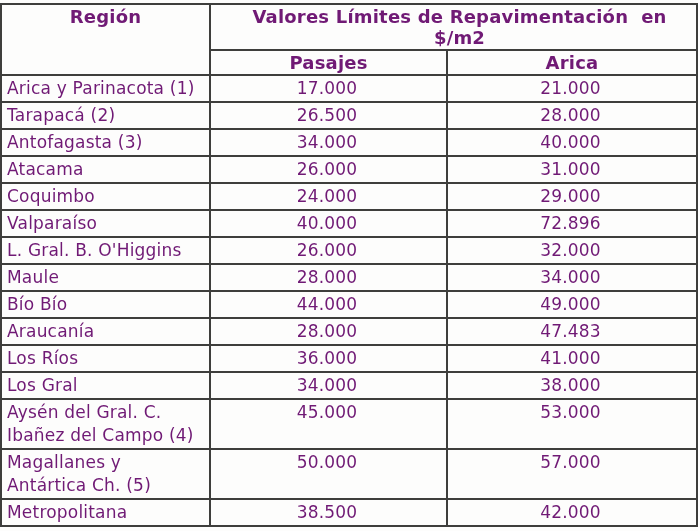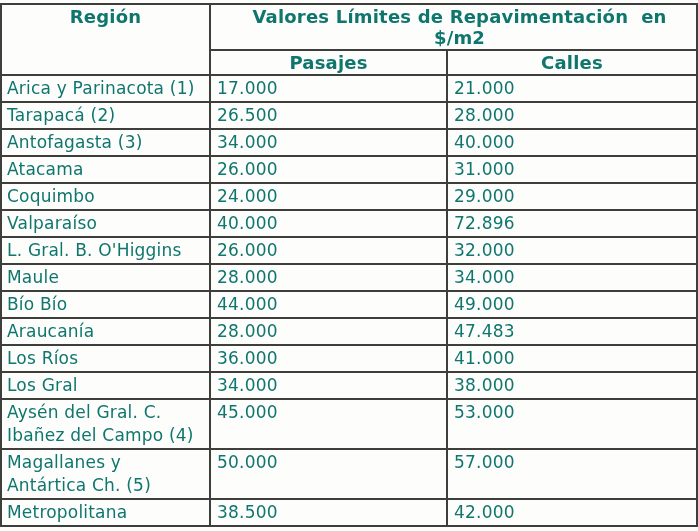--- a/index.html
+++ b/index.html
@@ -13,21 +13,21 @@
     box-sizing: border-box;
     background: #fdfdfc;
     overflow: hidden;
     padding-top: 3px;
   }
   table.doc-table {
     border-collapse: collapse;
     width: 696px;
     table-layout: fixed;
     font-family: "DejaVu Sans", "Liberation Sans", sans-serif;
-    color: #0f766e;
+    color: #701a75;
   }
   .doc-table col.c-region  { width: 209px; }
   .doc-table col.c-pasajes { width: 237px; }
   .doc-table col.c-calles  { width: 250px; }
   .doc-table th, .doc-table td {
     border: 2px solid #3e3e3c;
     box-sizing: border-box;
     overflow: hidden;
   }
   .doc-table th {
@@ -45,21 +45,21 @@
   }
   .doc-table td {
     font-size: 17px;
     font-weight: 400;
     line-height: 23px;
     padding: 1px 6px;
     vertical-align: top;
     letter-spacing: 0.2px;
   }
   .doc-table td.num {
-    text-align: left;
+    text-align: center;
     padding-right: 9px;
   }
   .doc-table td.region {
     text-align: left;
     padding-left: 5px;
   }
 </style>
 </head>
 <body>
 
@@ -70,21 +70,21 @@
       <col class="c-pasajes">
       <col class="c-calles">
     </colgroup>
     <thead>
       <tr>
         <th rowspan="2">Región</th>
         <th colspan="2" class="group-header">Valores Límites de Repavimentación  en $/m2</th>
       </tr>
       <tr>
         <th>Pasajes</th>
-        <th>Calles</th>
+        <th>Arica</th>
       </tr>
     </thead>
     <tbody>
       <tr>
         <td class="region">Arica y Parinacota (1)</td>
         <td class="num">17.000</td>
         <td class="num">21.000</td>
       </tr>
       <tr>
         <td class="region">Tarapacá (2)</td>

